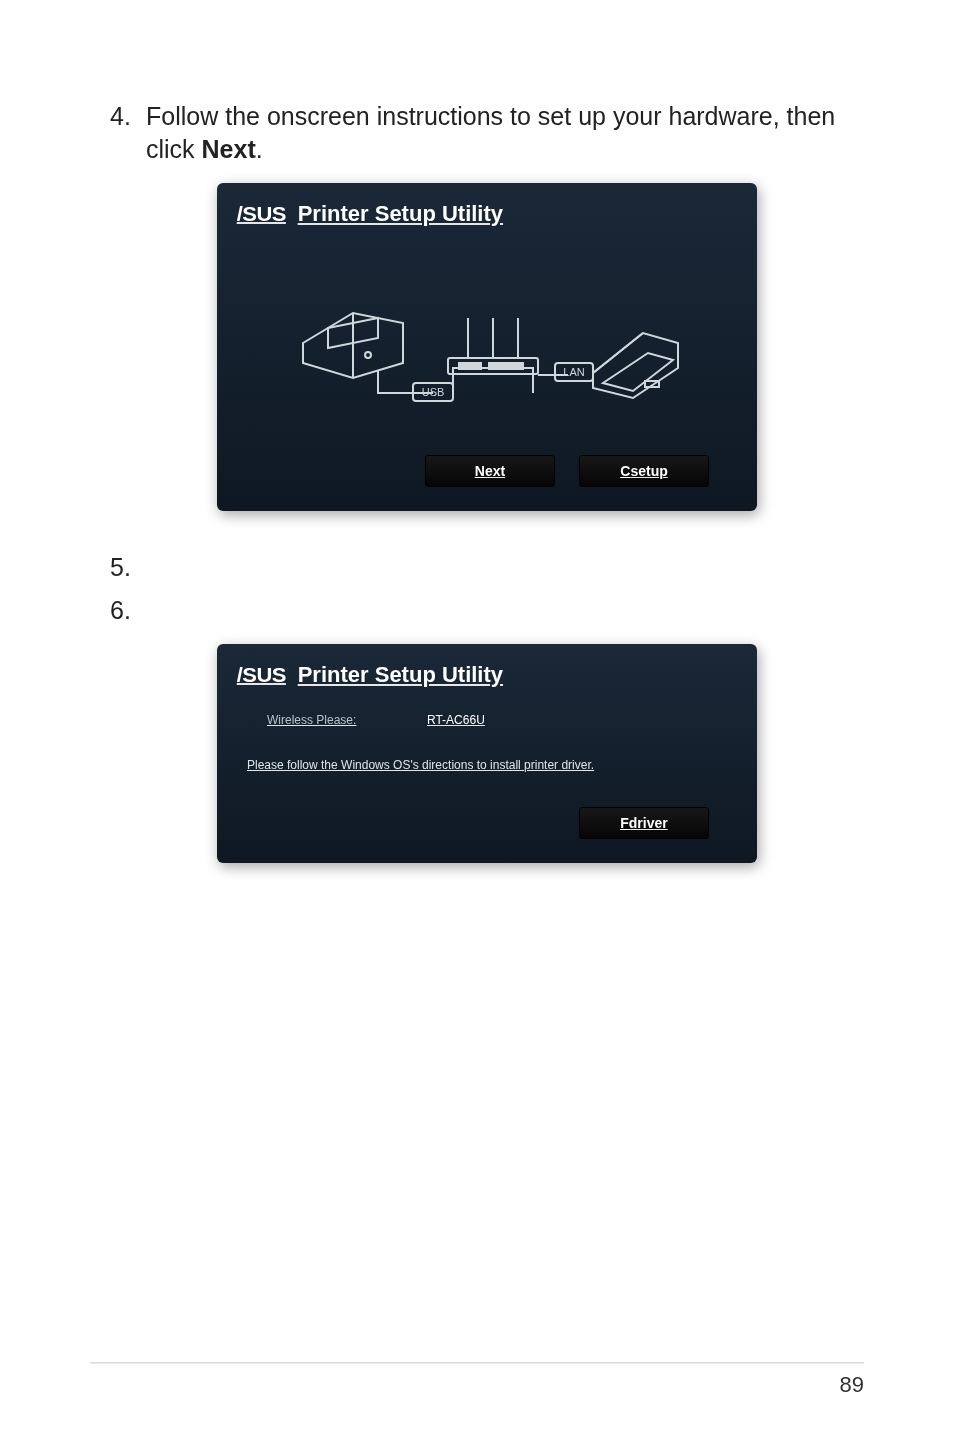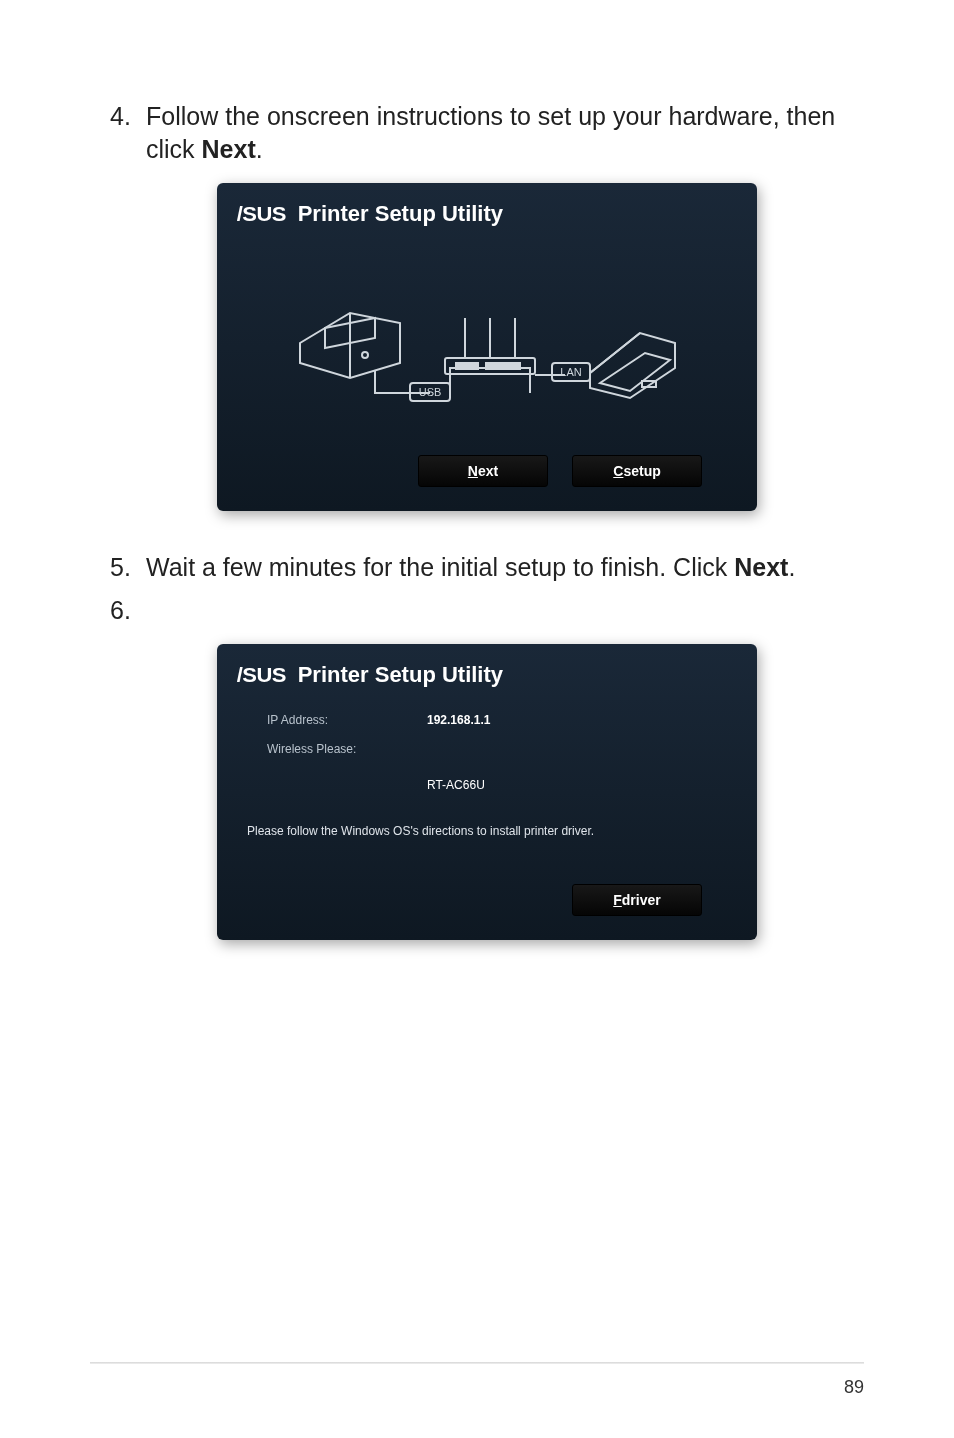--- a/index.html
+++ b/index.html
@@ -2,33 +2,33 @@
 <html><head>
 <meta charset="utf-8">
 <style>
   * { box-sizing: border-box; margin: 0; padding: 0; }
   html, body { width: 954px; height: 1438px; background: #ffffff; font-family: "Segoe UI", Arial, sans-serif; }
   .page { padding: 100px 90px 40px 110px; position: relative; height: 100%; }
   .step { font-size: 25px; line-height: 1.3; color: #222; margin-bottom: 10px; display: flex; }
   .step-num { width: 36px; flex-shrink: 0; }
   .step-text b { font-weight: 700; }
   .dialog-wrap { display: flex; justify-content: center; margin: 18px 0 40px 0; }
-  .dialog { width: 540px; background: linear-gradient(#1a2838, #0e1822); border-radius: 6px; box-shadow: 2px 4px 14px rgba(0,0,0,0.35); padding: 18px 15px 18px 0; color: #e6e6e6; }
+  .dialog { width: 540px; background: linear-gradient(#1a2838, #0e1822); border-radius: 6px; box-shadow: 2px 4px 14px rgba(0,0,0,0.35); padding: 18px 8px 18px 0; color: #e6e6e6; text-decoration: underline; }
   .dialog-header { display: flex; align-items: center; gap: 14px; padding: 0 22px 10px 22px; }
   .asus-logo { font-family: Arial, sans-serif; font-weight: 900; font-size: 20px; letter-spacing: -0.5px; color: #fff; transform: scaleX(1.1); }
   .dialog-title { color: #fff; font-size: 22px; font-weight: 700; }
   .dialog-body { padding: 8px 30px 8px 30px; font-size: 12px; line-height: 1.45; color: #dfe4ea; }
   .diagram { display: flex; justify-content: center; padding: 18px 0 20px 0; }
   .info-row { display: flex; padding: 6px 0; }
   .info-label { width: 160px; color: #b8c2cc; font-size: 12px; }
   .info-value { color: #fff; font-size: 12px; font-weight: 700; }
   .dialog-footer { display: flex; justify-content: flex-end; gap: 24px; padding: 14px 40px 6px 0; }
   .dlg-btn { background: linear-gradient(#181818, #050505); color: #fff; border: 1px solid #000; border-radius: 3px; width: 130px; height: 32px; display: flex; align-items: center; justify-content: center; font-size: 14px; font-weight: 700; }
   .dlg-btn span.u { text-decoration: underline; }
-  .page-num { position: absolute; bottom: 40px; right: 90px; font-size: 18px; color: #333; }
+  .page-num { position: absolute; bottom: 40px; right: 90px; font-size: 22px; color: #333; }
   .rule { position: absolute; bottom: 74px; left: 90px; right: 90px; height: 2px; background: linear-gradient(#d6d6d6, #f0f0f0); }
 </style>
 </head>
 <body>
 
 <div class="page">
 
   <div class="step">
     <div class="step-num">4.</div>
     <div class="step-text">
@@ -86,45 +86,38 @@
           </div>
         <div class="dlg-btn">
             <span><span class="u">C</span><span>setup</span></span>
           </div>
       </div>
     </div>
   </div>
 
   <div class="step">
     <div class="step-num">5.</div>
-    <div class="step-text">
-      <span>Wait a few minutes for the initial setup to finish. Click </span><b>Next</b><span>.</span>
-    </div>
   </div>
 
   <div class="step">
     <div class="step-num">6.</div>
   </div>
 
   <div class="dialog-wrap">
     <div class="dialog">
       <div class="dialog-header">
         <div class="asus-logo">/SUS</div>
         <div class="dialog-title">Printer Setup Utility</div>
       </div>
       <div class="dialog-body">
-        <div class="info-row" style="padding-left:20px;">
-          <div class="info-label">IP Address:</div>
-          <div class="info-value">192.168.1.1</div>
-        </div>
         <div class="info-row" style="padding-left:20px; margin-bottom:22px;">
           <div class="info-label">Wireless Please:</div>
-          <div class="info-value" style="font-weight:400;margin-top:36px;">RT-AC66U</div>
+          <div class="info-value" style="font-weight:400;">RT-AC66U</div>
         </div>
-        <div style="margin-bottom:22px;">Please follow the Windows OS's directions to install printer driver.</div>
+        <div style="margin-bottom:10px;">Please follow the Windows OS's directions to install printer driver.</div>
       </div>
       <div class="dialog-footer">
         <div class="dlg-btn">
             <span><span class="u">F</span><span>driver</span></span>
           </div>
       </div>
     </div>
   </div>
 
   <div class="rule"></div>

